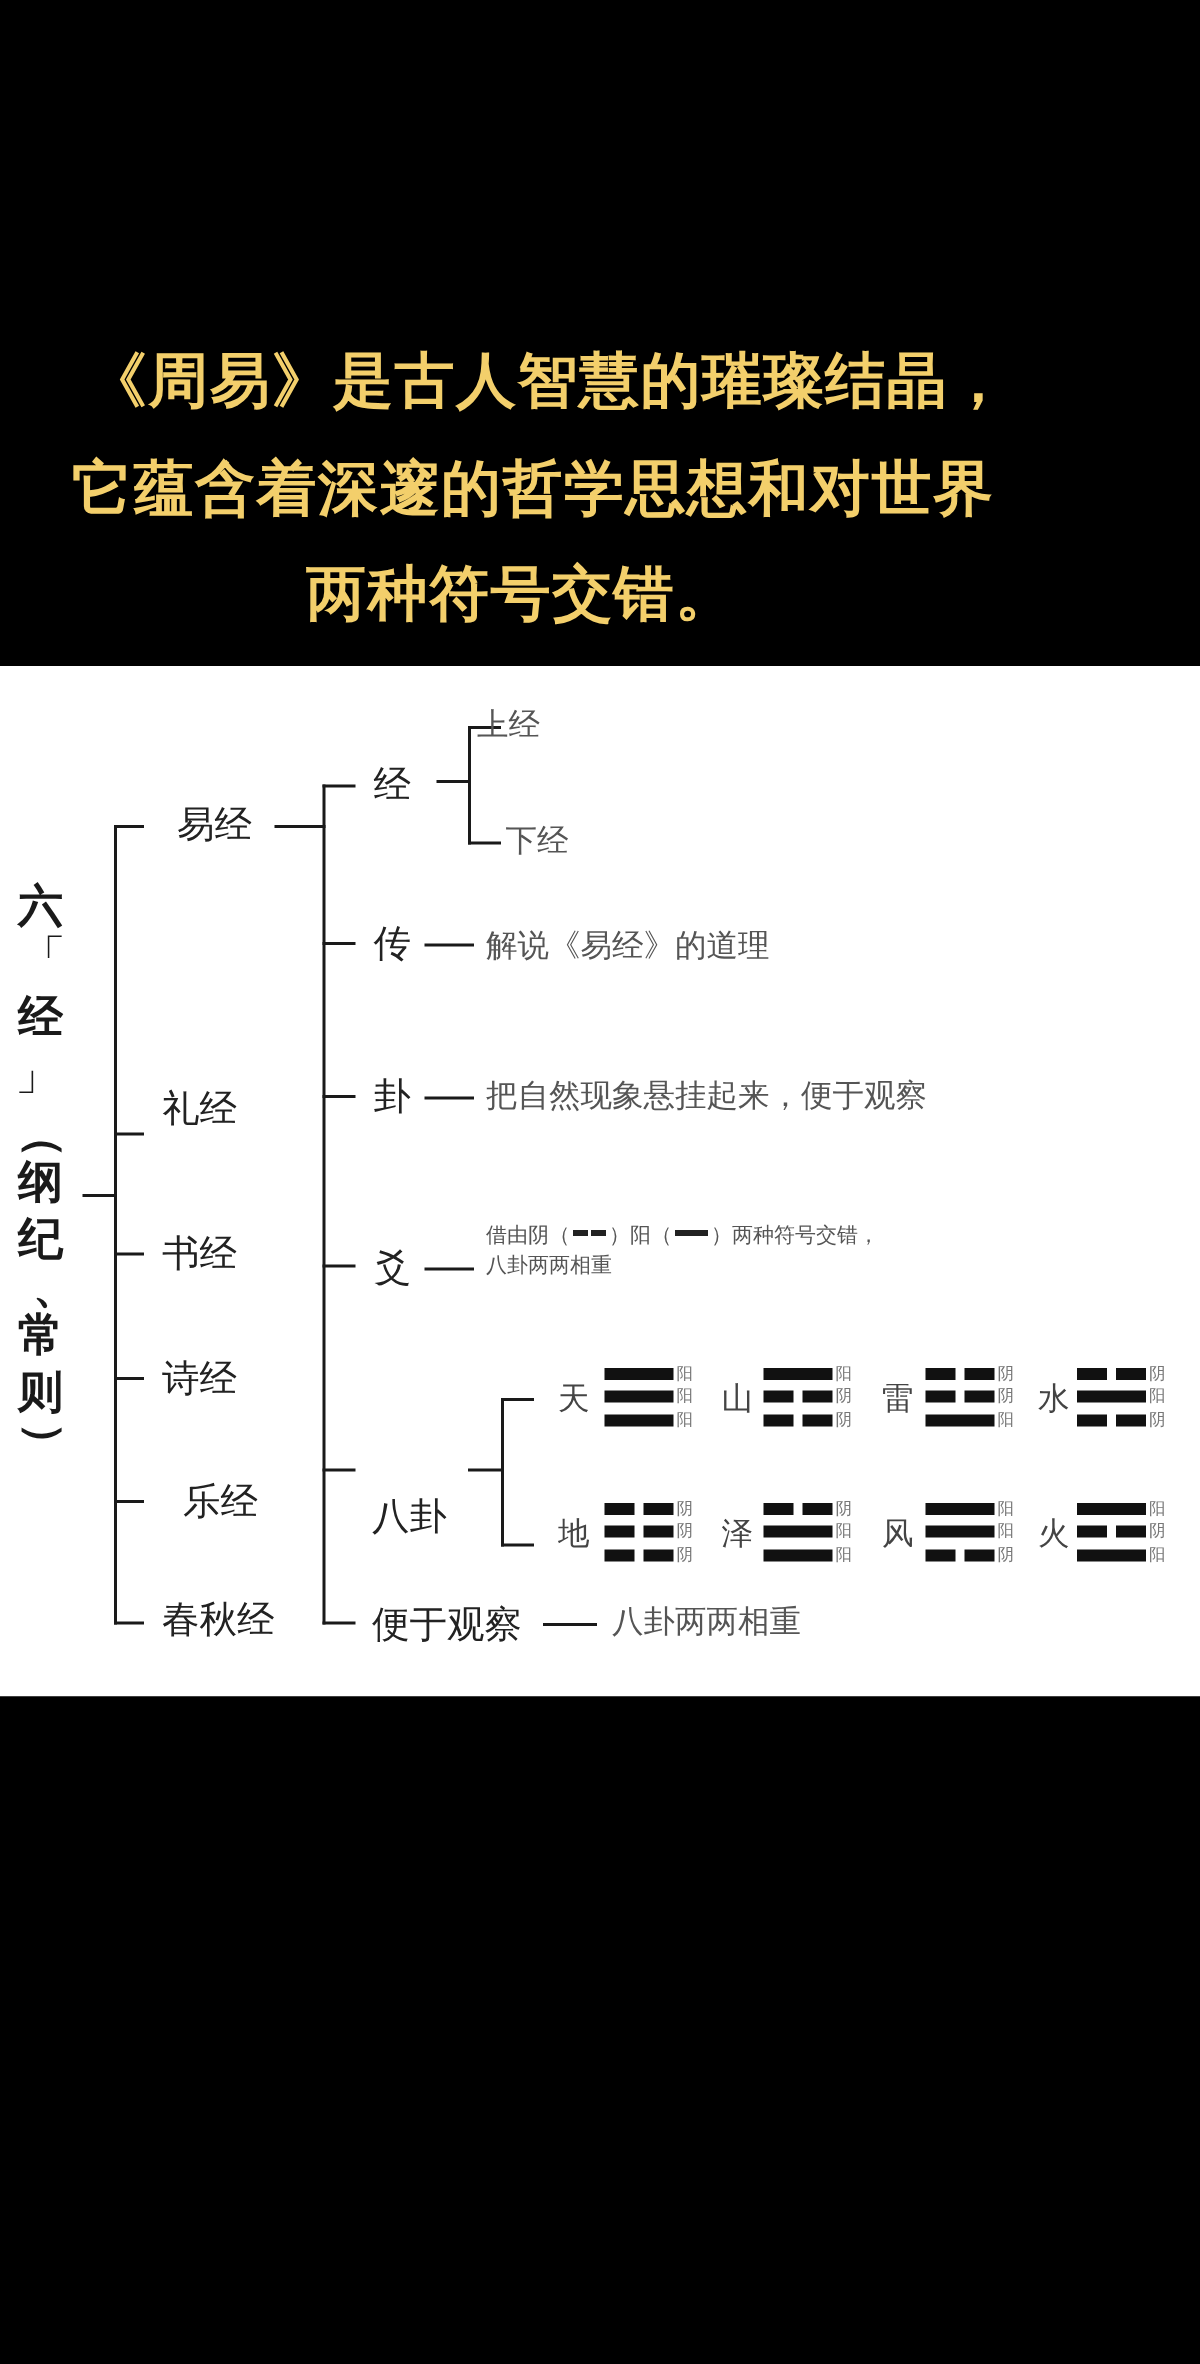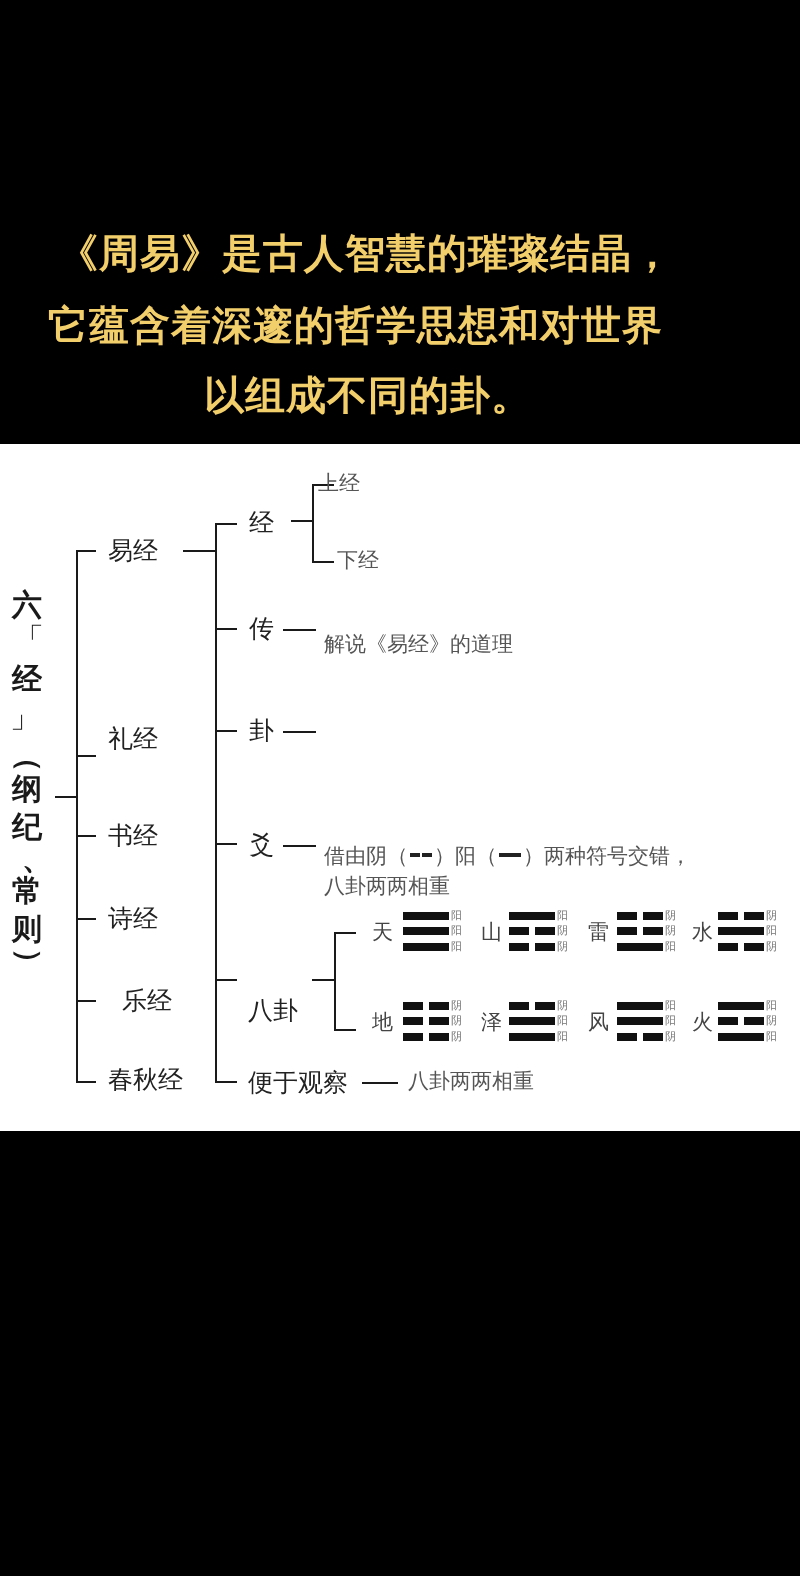--- a/index.html
+++ b/index.html
@@ -5,39 +5,39 @@
   * { margin:0; padding:0; box-sizing:border-box; }
   html, body { width:800px; height:1576px; background:#000; overflow:hidden; }
   body { position:relative; font-family:"DejaVu Sans", "Liberation Sans", sans-serif; }
   .top-black { position:absolute; left:0; top:0; width:800px; height:444px; background:#000; }
   .bottom-black { position:absolute; left:0; top:1131px; width:800px; height:445px; background:#000; }
   .caption-line { position:absolute; color:#F3CF6B; font-weight:bold; font-size:40px; letter-spacing:1px; white-space:nowrap; }
   .panel { position:absolute; left:0; top:444px; width:800px; height:687px; background:#fff; }
   .line { position:absolute; background:#1a1a1a; }
   .t-node { position:absolute; font-size:25px; color:#222; white-space:nowrap; line-height:1; }
   .t-leaf { position:absolute; font-size:21px; color:#555; white-space:nowrap; line-height:1; }
-  .t-desc { position:absolute; font-size:21px; color:#555; white-space:nowrap; line-height:1.45;margin-top:27px; }
+  .t-desc { position:absolute; font-size:14px; color:#555; white-space:nowrap; line-height:1.45; }
   .t-side { position:absolute; font-size:30px; font-weight:bold; color:#1a1a1a; line-height:1; font-family:"DejaVu Serif","Liberation Serif",serif; }
   .trigram { position:absolute; width:70px; height:46px; }
   .tri-name { position:absolute; font-size:21px; color:#444; line-height:1; }
   .bar { position:absolute; left:0; height:8px; width:46px; }
   .bar.yang { background:#111; }
   .bar.yin::before, .bar.yin::after { content:""; position:absolute; top:0; height:8px; width:20px; background:#111; }
   .bar.yin::before { left:0; }
   .bar.yin::after { right:0; }
   .bar-label { position:absolute; left:48px; font-size:11px; color:#777; line-height:1; }
   .dash { display:inline-block; vertical-align:middle; }
 </style>
 </head>
 <body>
 
 <div class="top-black">
   <div class="caption-line" style="left:58px; top:226px;">《周易》是古人智慧的璀璨结晶，</div>
   <div class="caption-line" style="left:48px; top:298px;">它蕴含着深邃的哲学思想和对世界</div>
-  <div class="caption-line" style="left:204px; top:368px;">以组成不同的卦。</div>
+  <div class="caption-line" style="left:204px; top:368px;">两种符号交错。</div>
 </div>
 
 <div class="panel">
 
   <div>
     <div class="t-side" style="left:12px; top:146px;">六</div>
     <div class="t-side" style="left:14px; top:180px; font-weight:normal;">「</div>
     <div class="t-side" style="left:12px; top:220px;">经</div>
     <div class="t-side" style="left:10px; top:258px; font-weight:normal;">」</div>
     <div class="t-side" style="left:14px; top:298px; transform:rotate(90deg);">（</div>
@@ -53,21 +53,21 @@
 
   <div class="line" style="left:76px; top:106px; width:2px; height:533px;"></div>
 
   <div class="line" style="left:76px; top:106px; width:20px; height:2px;"></div>
   <div class="line" style="left:76px; top:311px; width:20px; height:2px;"></div>
   <div class="line" style="left:76px; top:391px; width:20px; height:2px;"></div>
   <div class="line" style="left:76px; top:474px; width:20px; height:2px;"></div>
   <div class="line" style="left:76px; top:556px; width:20px; height:2px;"></div>
   <div class="line" style="left:76px; top:637px; width:20px; height:2px;"></div>
 
-  <div class="t-node" style="left:108px; top:94px;font-family:Liberation Serif, serif;">易经</div>
+  <div class="t-node" style="left:118px; top:94px;font-family:Liberation Serif, serif;">易经</div>
   <div class="t-node" style="left:108px; top:282px;">礼经</div>
   <div class="t-node" style="left:108px; top:379px;">书经</div>
   <div class="t-node" style="left:108px; top:462px;">诗经</div>
   <div class="t-node" style="left:122px; top:544px;">乐经</div>
   <div class="t-node" style="left:108px; top:625px;font-family:Liberation Mono, monospace;">春秋经</div>
 
   <div class="line" style="left:183px; top:106px; width:34px; height:2px;"></div>
   <div class="line" style="left:215px; top:79px; width:2px; height:560px;"></div>
   <div class="line" style="left:215px; top:79px; width:22px; height:2px;"></div>
   <div class="line" style="left:215px; top:184px; width:22px; height:2px;"></div>
@@ -79,24 +79,25 @@
   <div class="t-node" style="left:249px; top:66px;">经</div>
   <div class="line" style="left:291px; top:76px; width:22px; height:2px;"></div>
   <div class="line" style="left:312px; top:40px; width:2px; height:79px;"></div>
   <div class="line" style="left:312px; top:40px; width:22px; height:2px;"></div>
   <div class="line" style="left:312px; top:117px; width:22px; height:2px;"></div>
   <div class="t-leaf" style="left:318px; top:29px;">上经</div>
   <div class="t-leaf" style="left:337px; top:106px;">下经</div>
 
   <div class="t-node" style="left:249px; top:172px;">传</div>
   <div class="line" style="left:283px; top:185px; width:33px; height:2px;"></div>
-  <div class="t-leaf" style="left:324px; top:190px;">解说《易经》的道理</div>
+  <div class="t-leaf" style="left:324px; top:176px;">解说《易经》的道理</div>
 
   <div class="t-node" style="left:249px; top:274px;">卦</div>
   <div class="line" style="left:283px; top:287px; width:33px; height:2px;"></div>
+  <div class="t-leaf" style="left:324px; top:276px;">把自然现象悬挂起来，便于观察</div>
 
   <div class="t-node" style="left:249px; top:388px;">爻</div>
   <div class="line" style="left:283px; top:401px; width:33px; height:2px;"></div>
   <div class="t-desc" style="left:324px; top:370px;">
     <div>
       <span>借由阴（</span><span class="dash" style="width:26px;height:4px;position:relative;top:-2px;"><span style="position:absolute;left:2px;top:0;width:10px;height:4px;background:#222;"></span><span style="position:absolute;left:14px;top:0;width:10px;height:4px;background:#222;"></span></span><span>）阳（</span><span class="dash" style="width:26px;height:4px;position:relative;top:-2px;"><span style="position:absolute;left:2px;top:0;width:22px;height:4px;background:#222;"></span></span><span>）两种符号交错，</span>
     </div>
     <div>八卦两两相重</div>
   </div>
 

